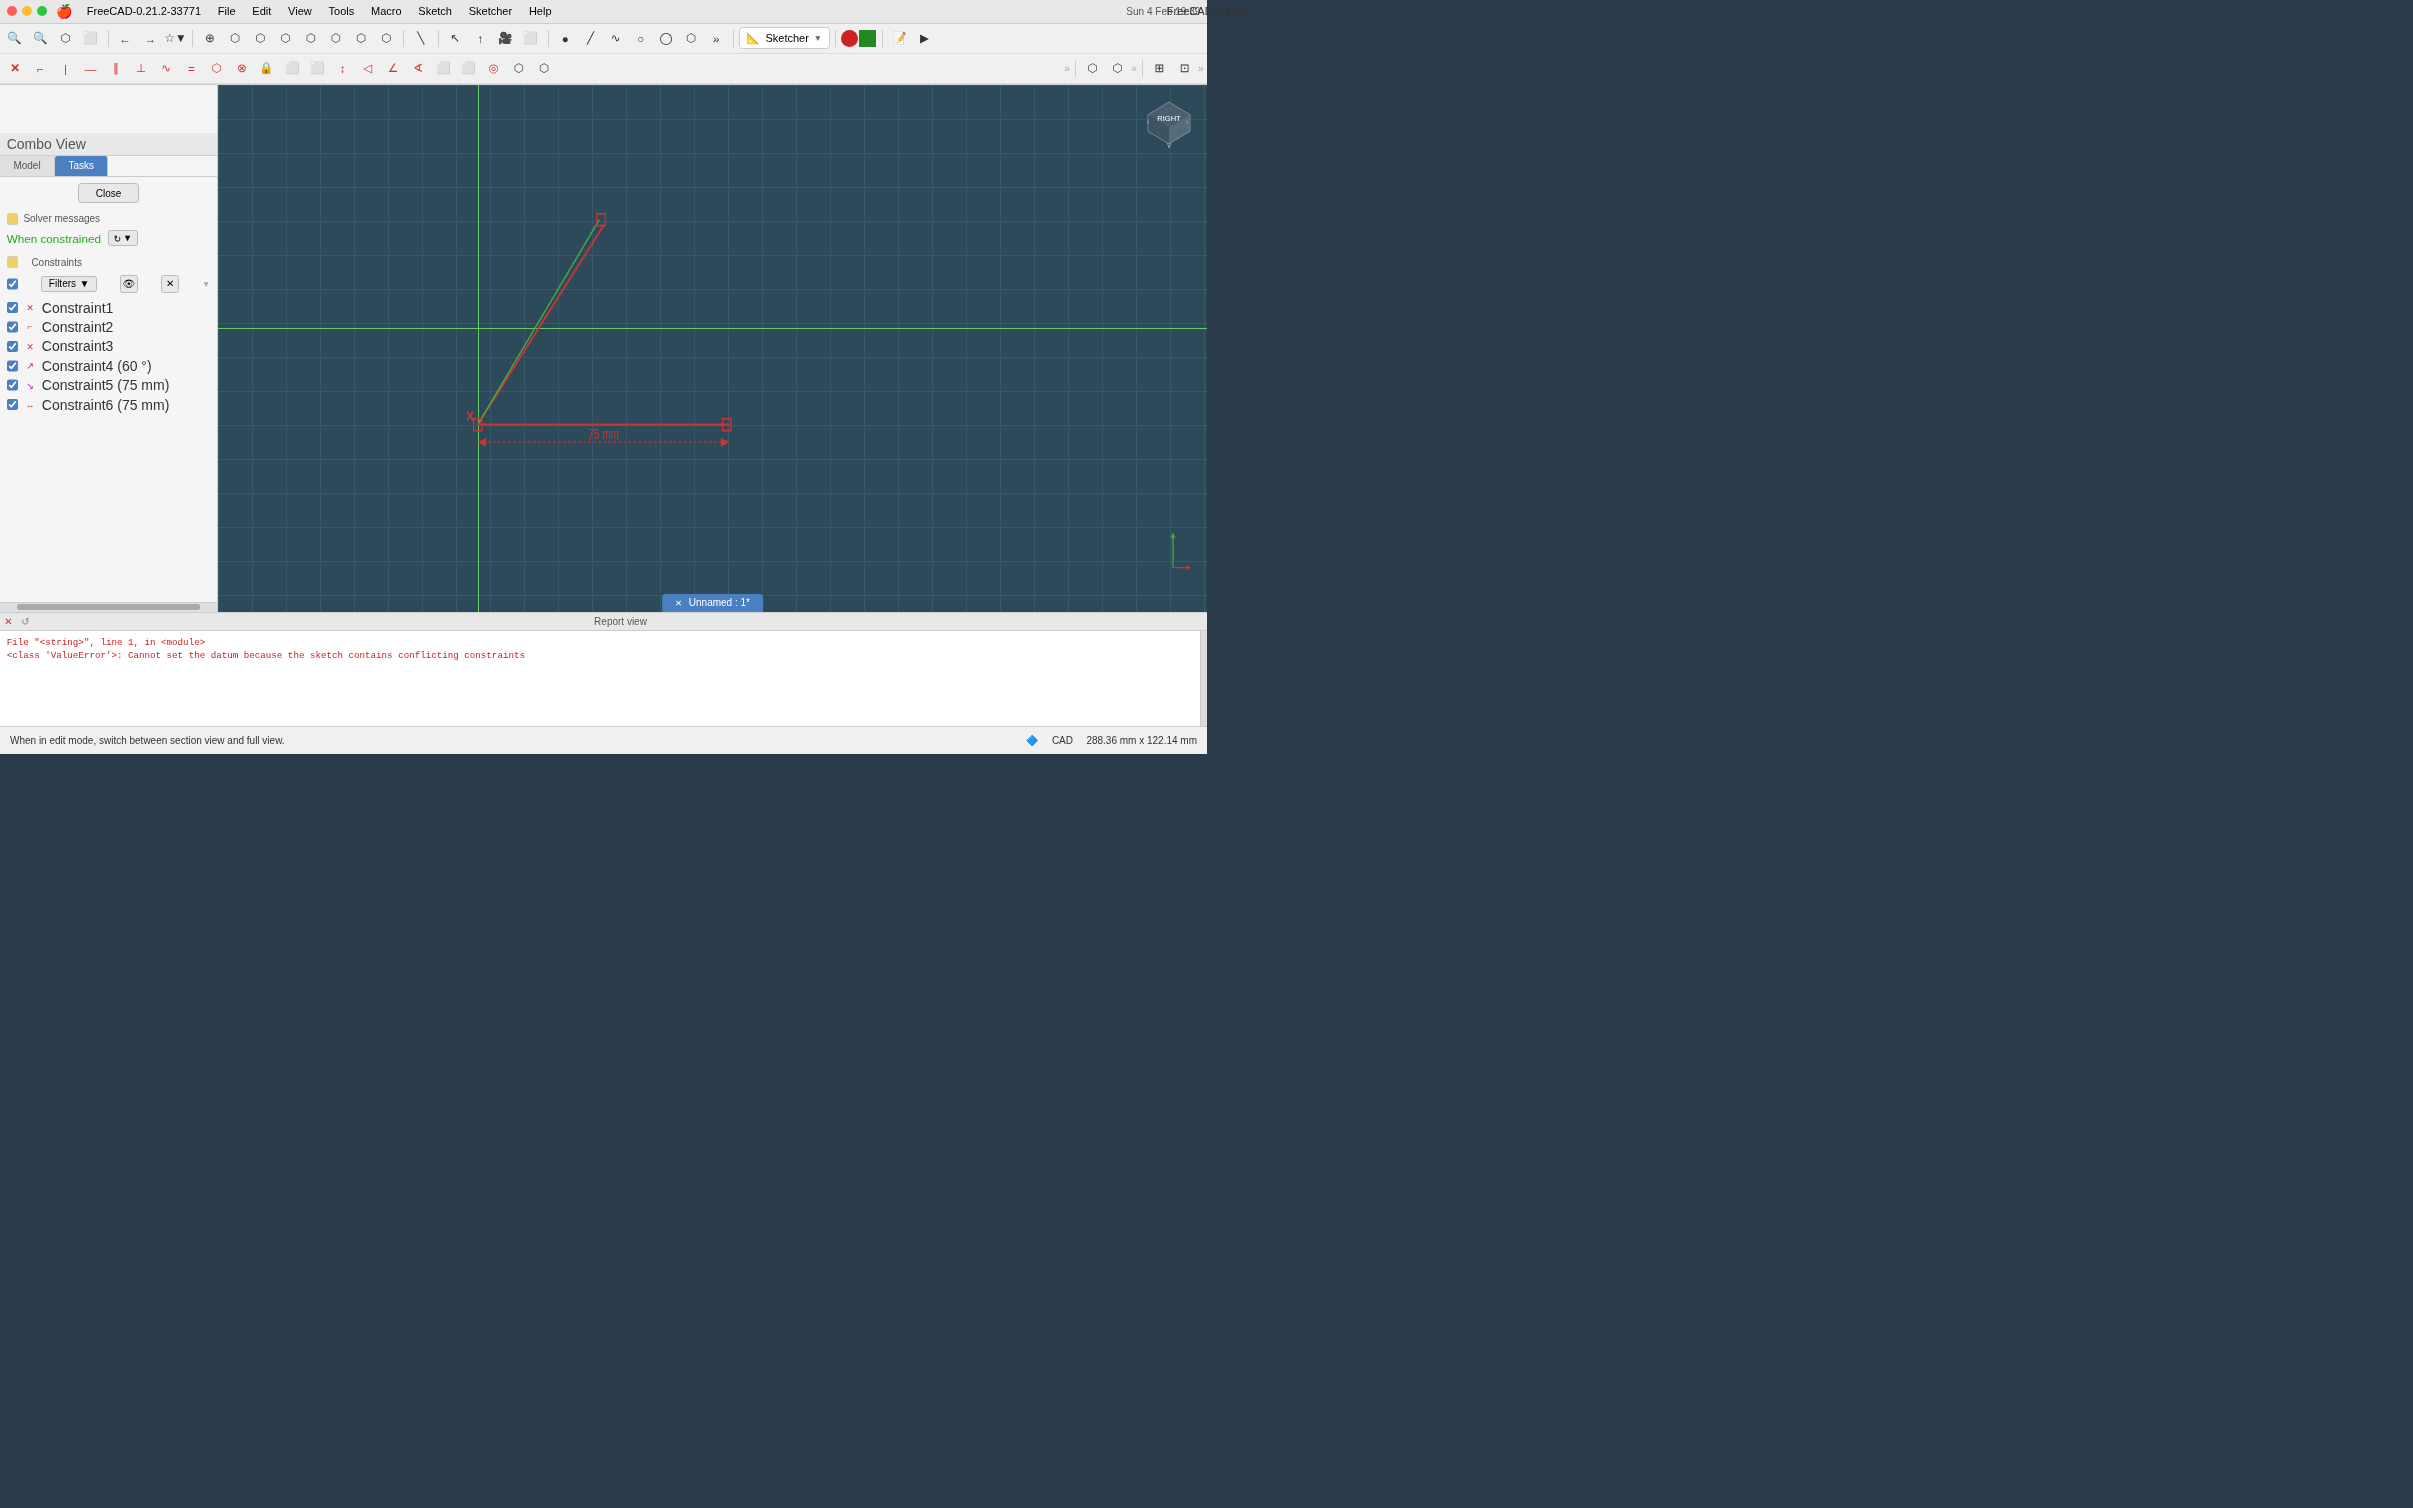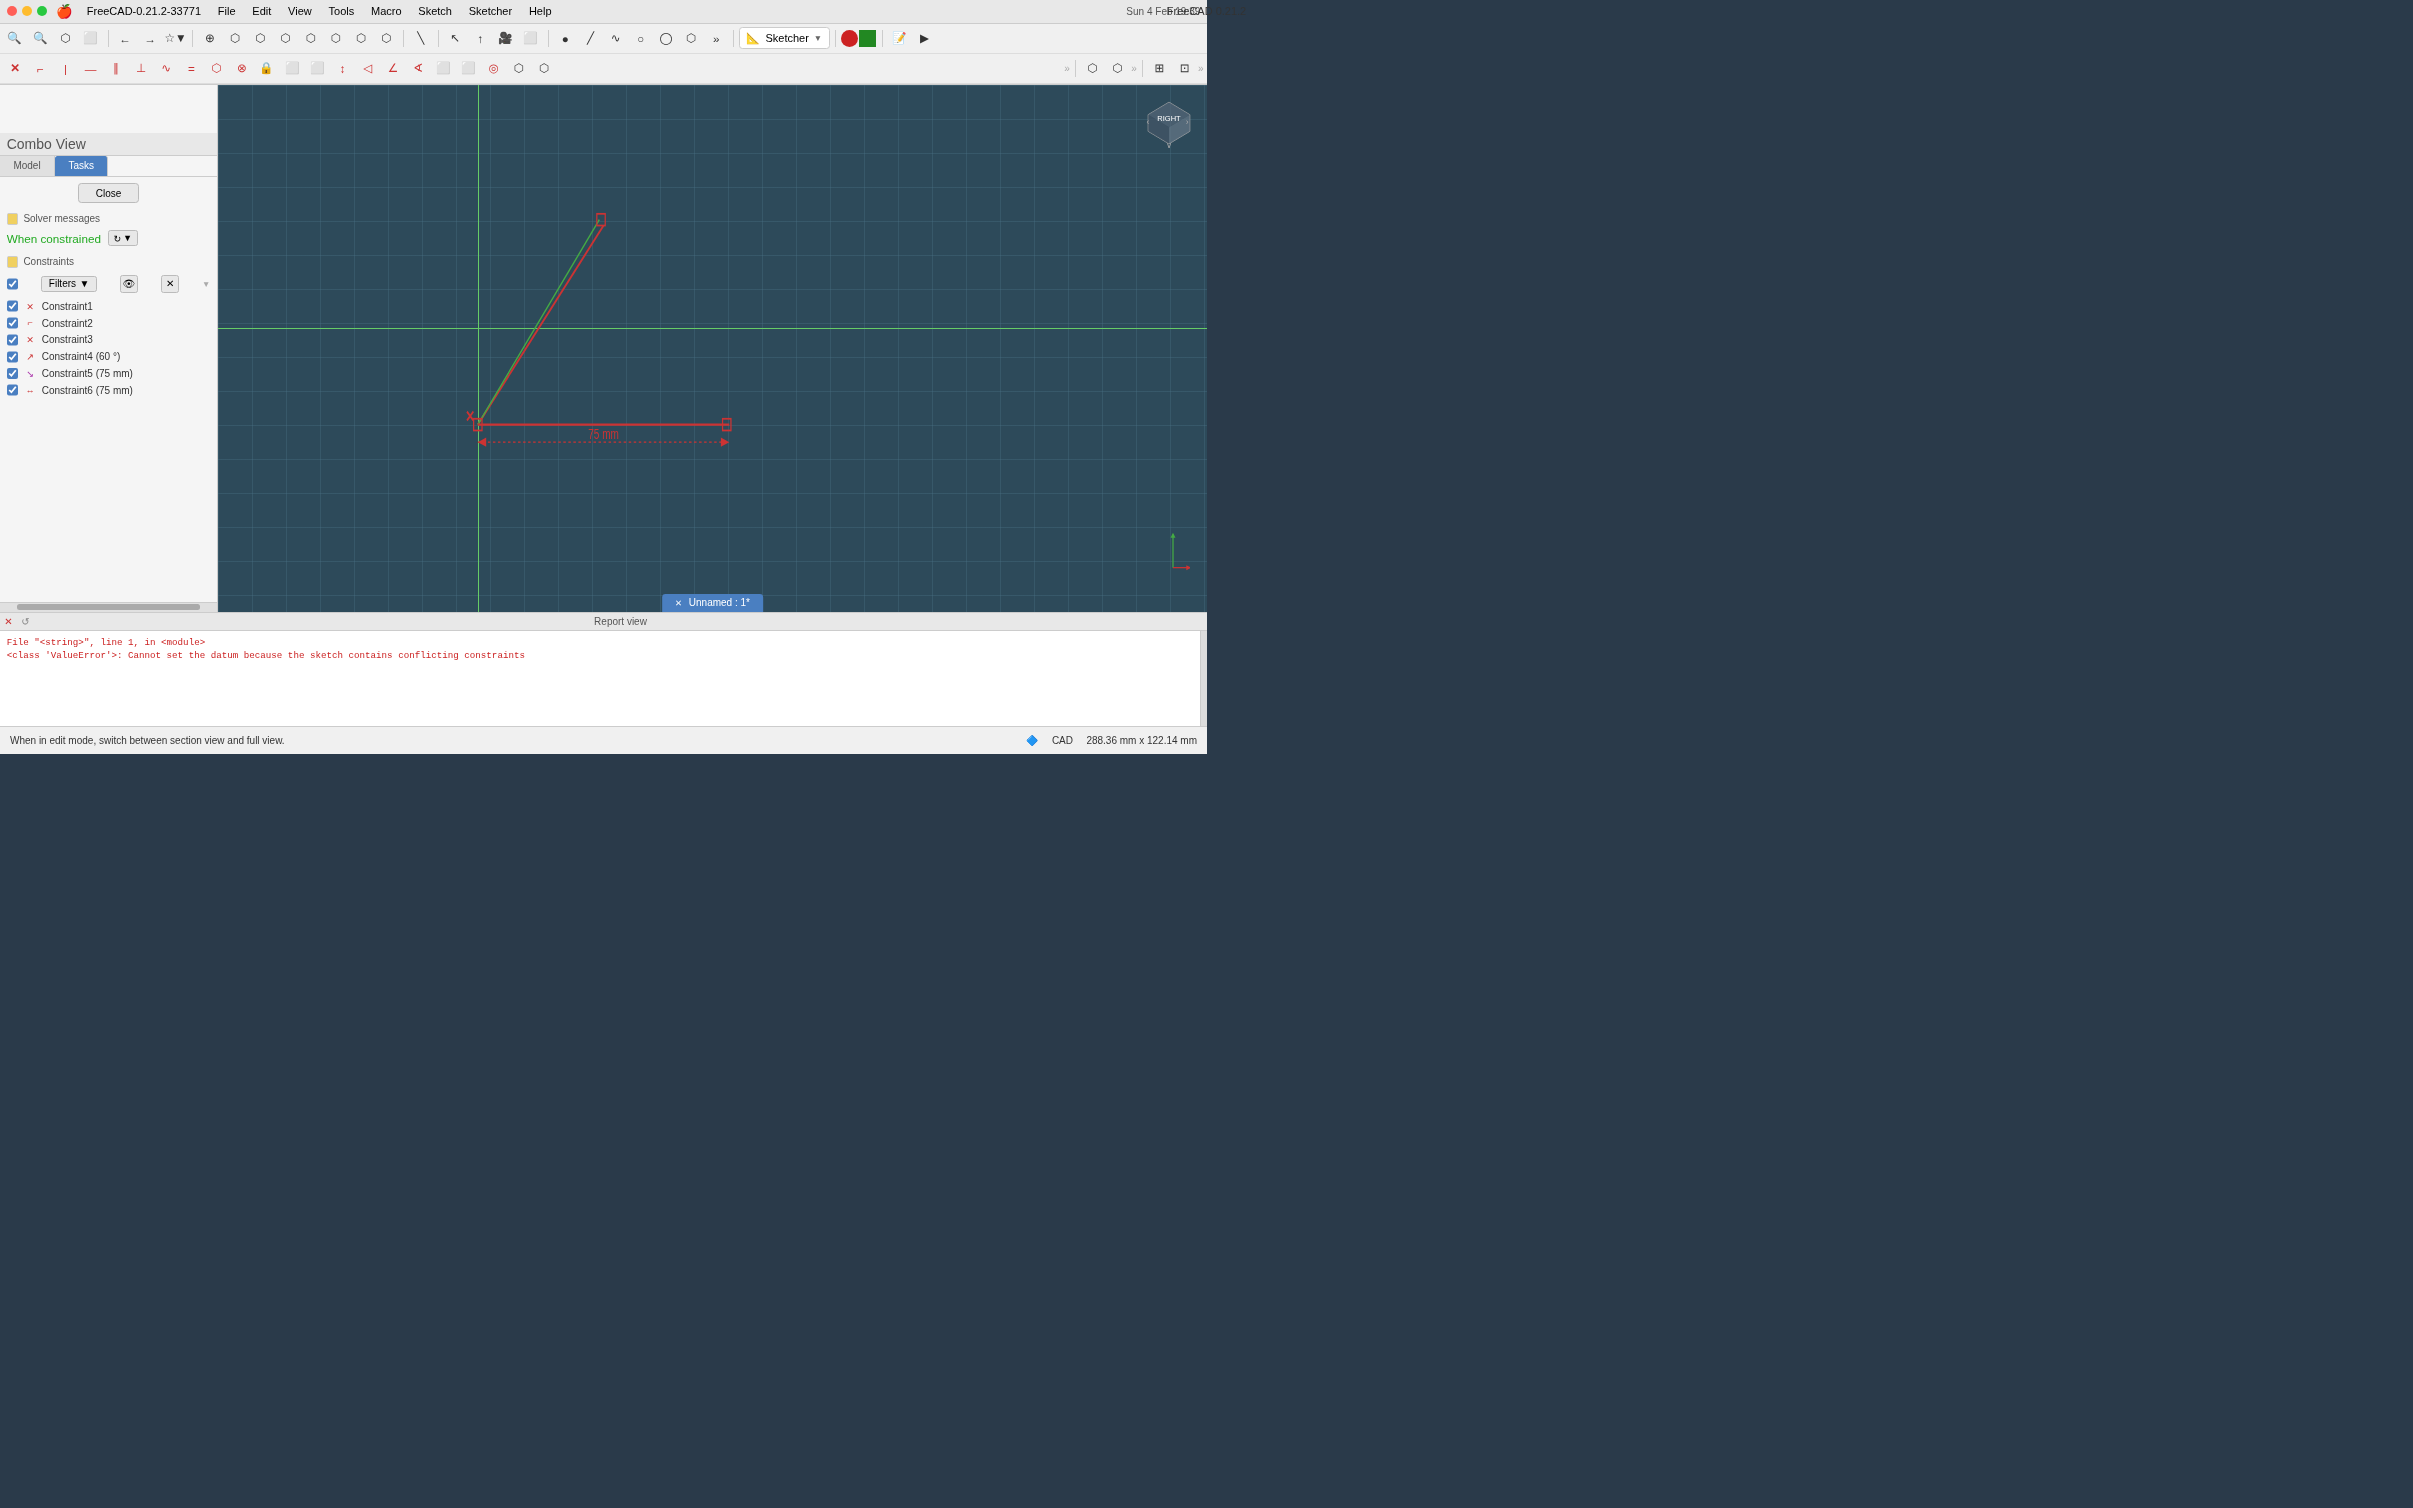--- a/index.html
+++ b/index.html
@@ -217,21 +217,22 @@
       border: 0.8px solid #bbb;
       border-radius: 2.5px;
       font-size: 9.2px;
       cursor: pointer;
     }
     .constraints-section {
       margin-top: 6.7px;
     }
     .constraints-header {
       display: flex;
-      gap: 5px;
+      align-items: center;
+      gap: 13px;
       font-size: 10px;
       color: #555;
       margin-bottom: 6.7px;
     }
     .filters-row {
       display: flex;
       align-items: center;
       gap: 20px;
       margin-bottom: 6.7px;
       justify-content: space-between;
@@ -284,21 +285,21 @@
       width: 13.4px;
       height: 13.4px;
       display: flex;
       align-items: center;
       justify-content: center;
       font-size: 9.2px;
       color: #cc3333;
     }
     .constraint-label {
       color: #333;
-      font-size: 10px;
+      font-size: 14px;
     }
 
     
     .canvas-area {
       flex: 1;
       background: #2d4a5a;
       position: relative;
       overflow: hidden;
     }
 

